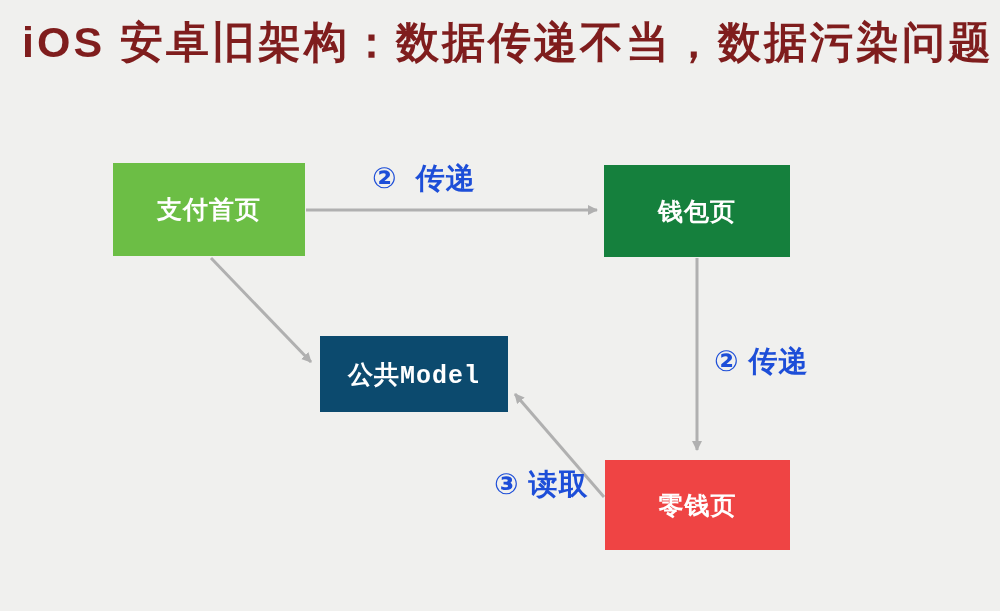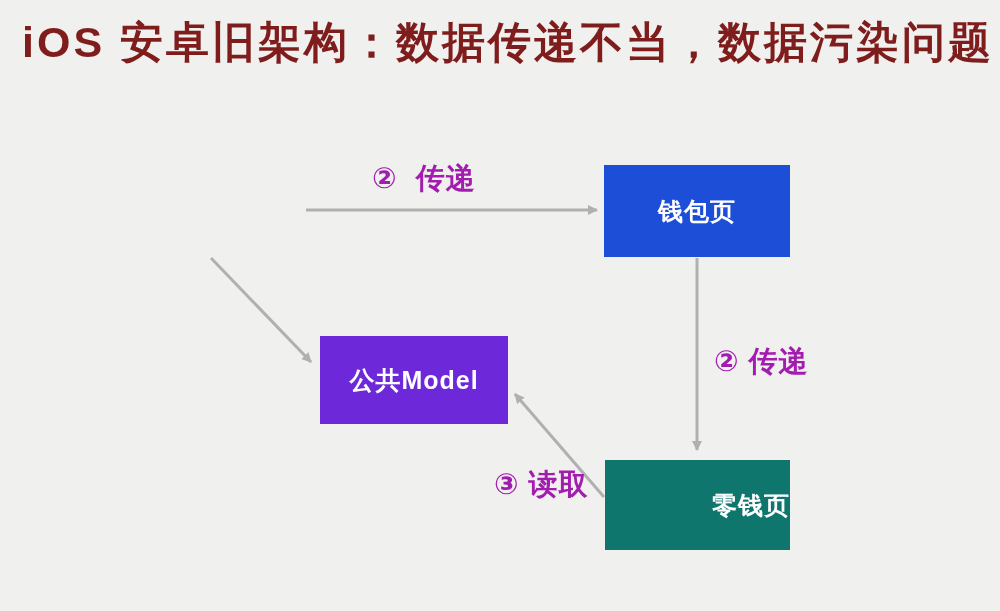--- a/index.html
+++ b/index.html
@@ -14,25 +14,25 @@
     position:absolute;left:14px;top:6px;margin:8px;
     font-size:43px;font-weight:bold;color:#7f1d1d;
     letter-spacing:3px;white-space:nowrap;
   }
   .arrows{position:absolute;left:0;top:0;width:1000px;height:611px;}
   .node{
     position:absolute;display:flex;align-items:center;justify-content:center;
     color:#ffffff;font-size:25px;font-weight:bold;letter-spacing:1px;
   }
   .node-green {left:113px;top:163px;width:192px;height:93px;background:#6cbe45;}
-  .node-blue  {left:604px;top:165px;width:186px;height:92px;background:#1d4ed8;}
-  .node-orange{left:320px;top:336px;width:188px;height:88px;background:#6d28d9;}
-  .node-red   {left:605px;top:460px;width:185px;height:90px;background:#0f766e;justify-content:flex-end;}
+  .node-blue  {left:604px;top:165px;width:186px;height:92px;background:#15803d;}
+  .node-orange{left:320px;top:336px;width:188px;height:76px;background:#0c4a6e;font-family:Liberation Mono, monospace;}
+  .node-red   {left:605px;top:460px;width:185px;height:90px;background:#ef4444;}
   .edge-label{
-    position:absolute;color:#a21caf;font-size:29px;font-weight:bold;
+    position:absolute;color:#1d4ed8;font-size:29px;font-weight:bold;
     white-space:pre;letter-spacing:1px;
   }
   .lbl-pass-top  {left:372px;top:159px;}
   .lbl-write     {left:161px;top:297px;}
   .lbl-pass-right{left:714px;top:342px;}
   .lbl-read      {left:477px;top:465px;margin-left:17px;}
 </style>
 </head>
 <body>
 
@@ -45,20 +45,23 @@
       <marker id="ah" markerWidth="12" markerHeight="12" refX="9" refY="5" orient="auto" markerUnits="userSpaceOnUse">
         <path d="M0,0 L10,5 L0,10 z" fill="#b0b0b0"></path>
       </marker>
     </defs>
     <line x1="306" y1="210" x2="597" y2="210" stroke="#b0b0b0" stroke-width="3" marker-end="url(#ah)"></line>
     <line x1="211" y1="258" x2="311" y2="362" stroke="#b0b0b0" stroke-width="3" marker-end="url(#ah)"></line>
     <line x1="697" y1="258" x2="697" y2="450" stroke="#b0b0b0" stroke-width="3" marker-end="url(#ah)"></line>
     <line x1="604" y1="497" x2="515" y2="394" stroke="#b0b0b0" stroke-width="3" marker-end="url(#ah)"></line>
   </svg>
 
+  <div class="node node-green">
+    <span>支付首页</span>
+  </div>
 
   <div class="node node-blue">
     <span>钱包页</span>
   </div>
 
   <div class="node node-orange">
     <span>公共Model</span>
   </div>
 
   <div class="node node-red">

